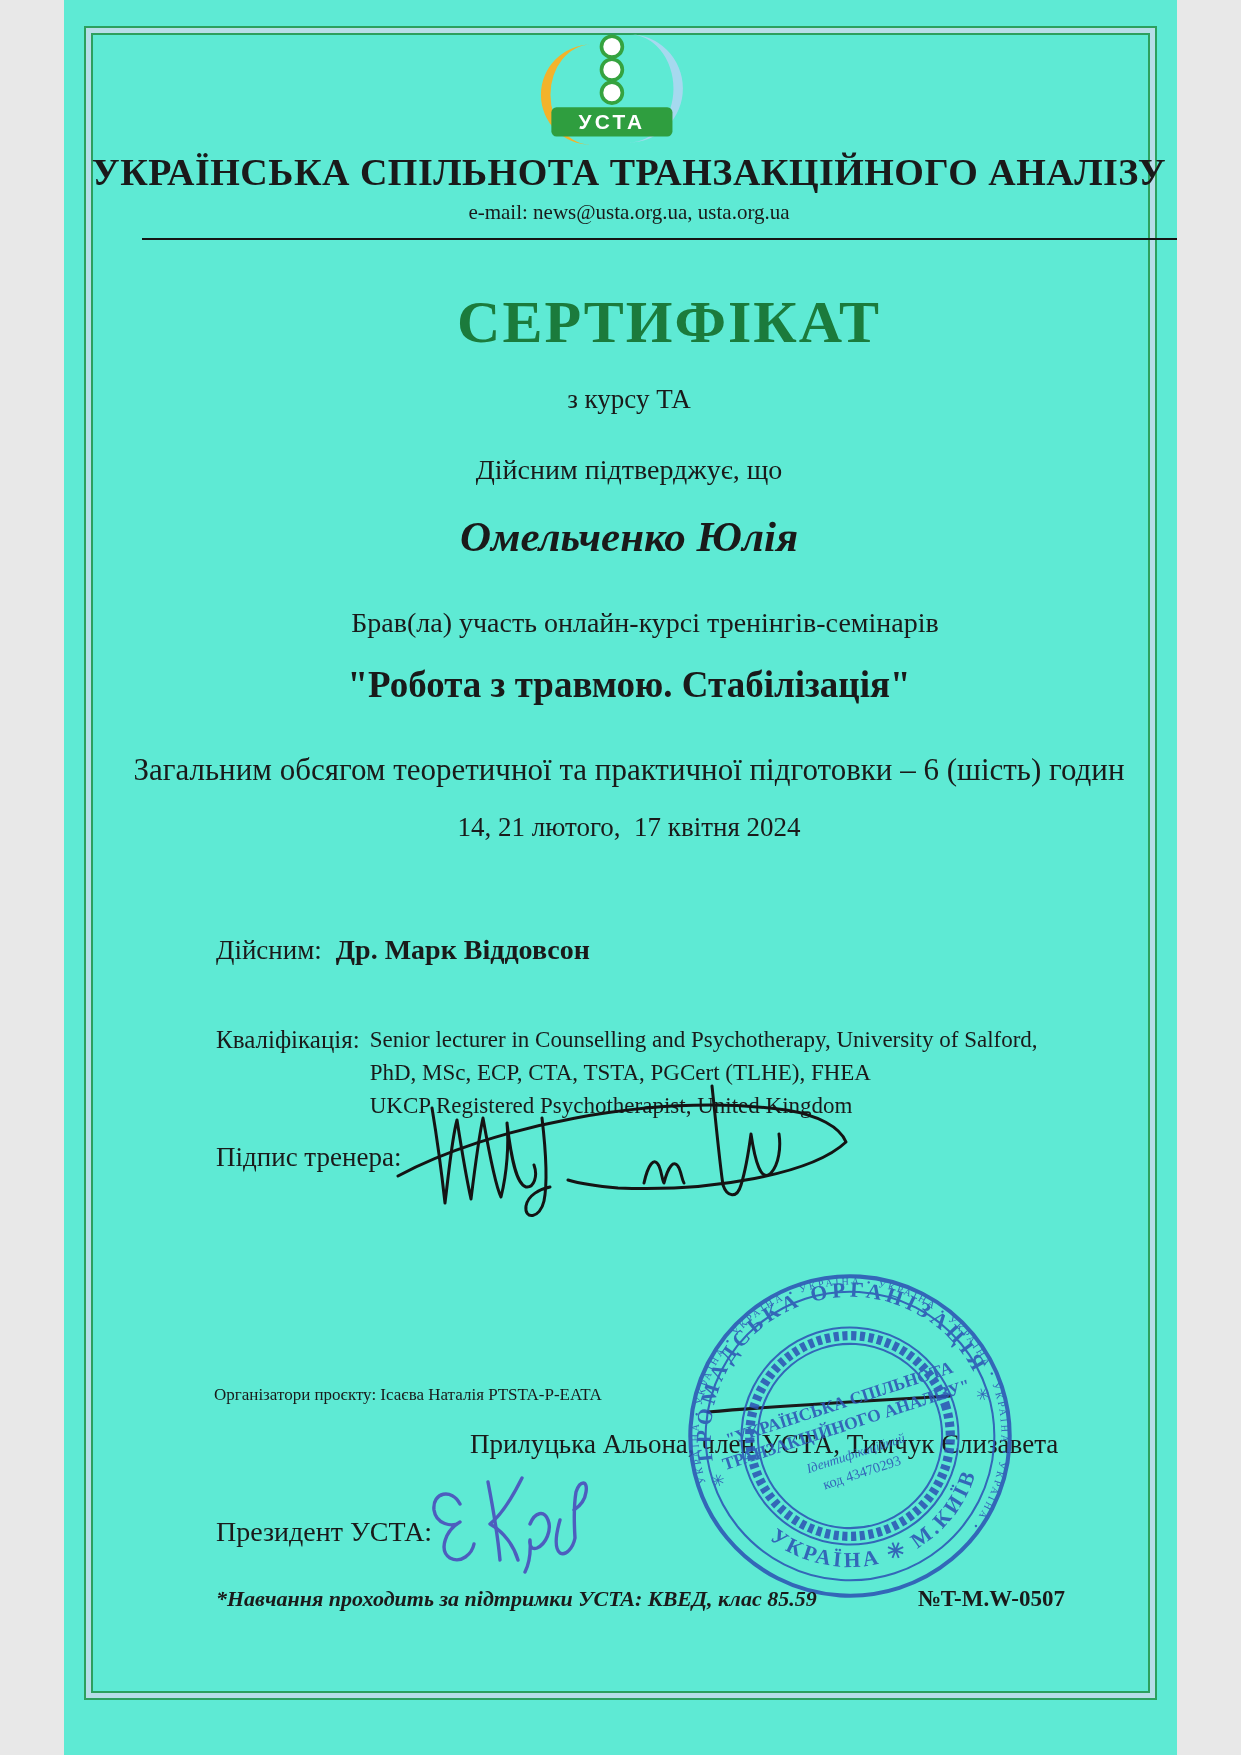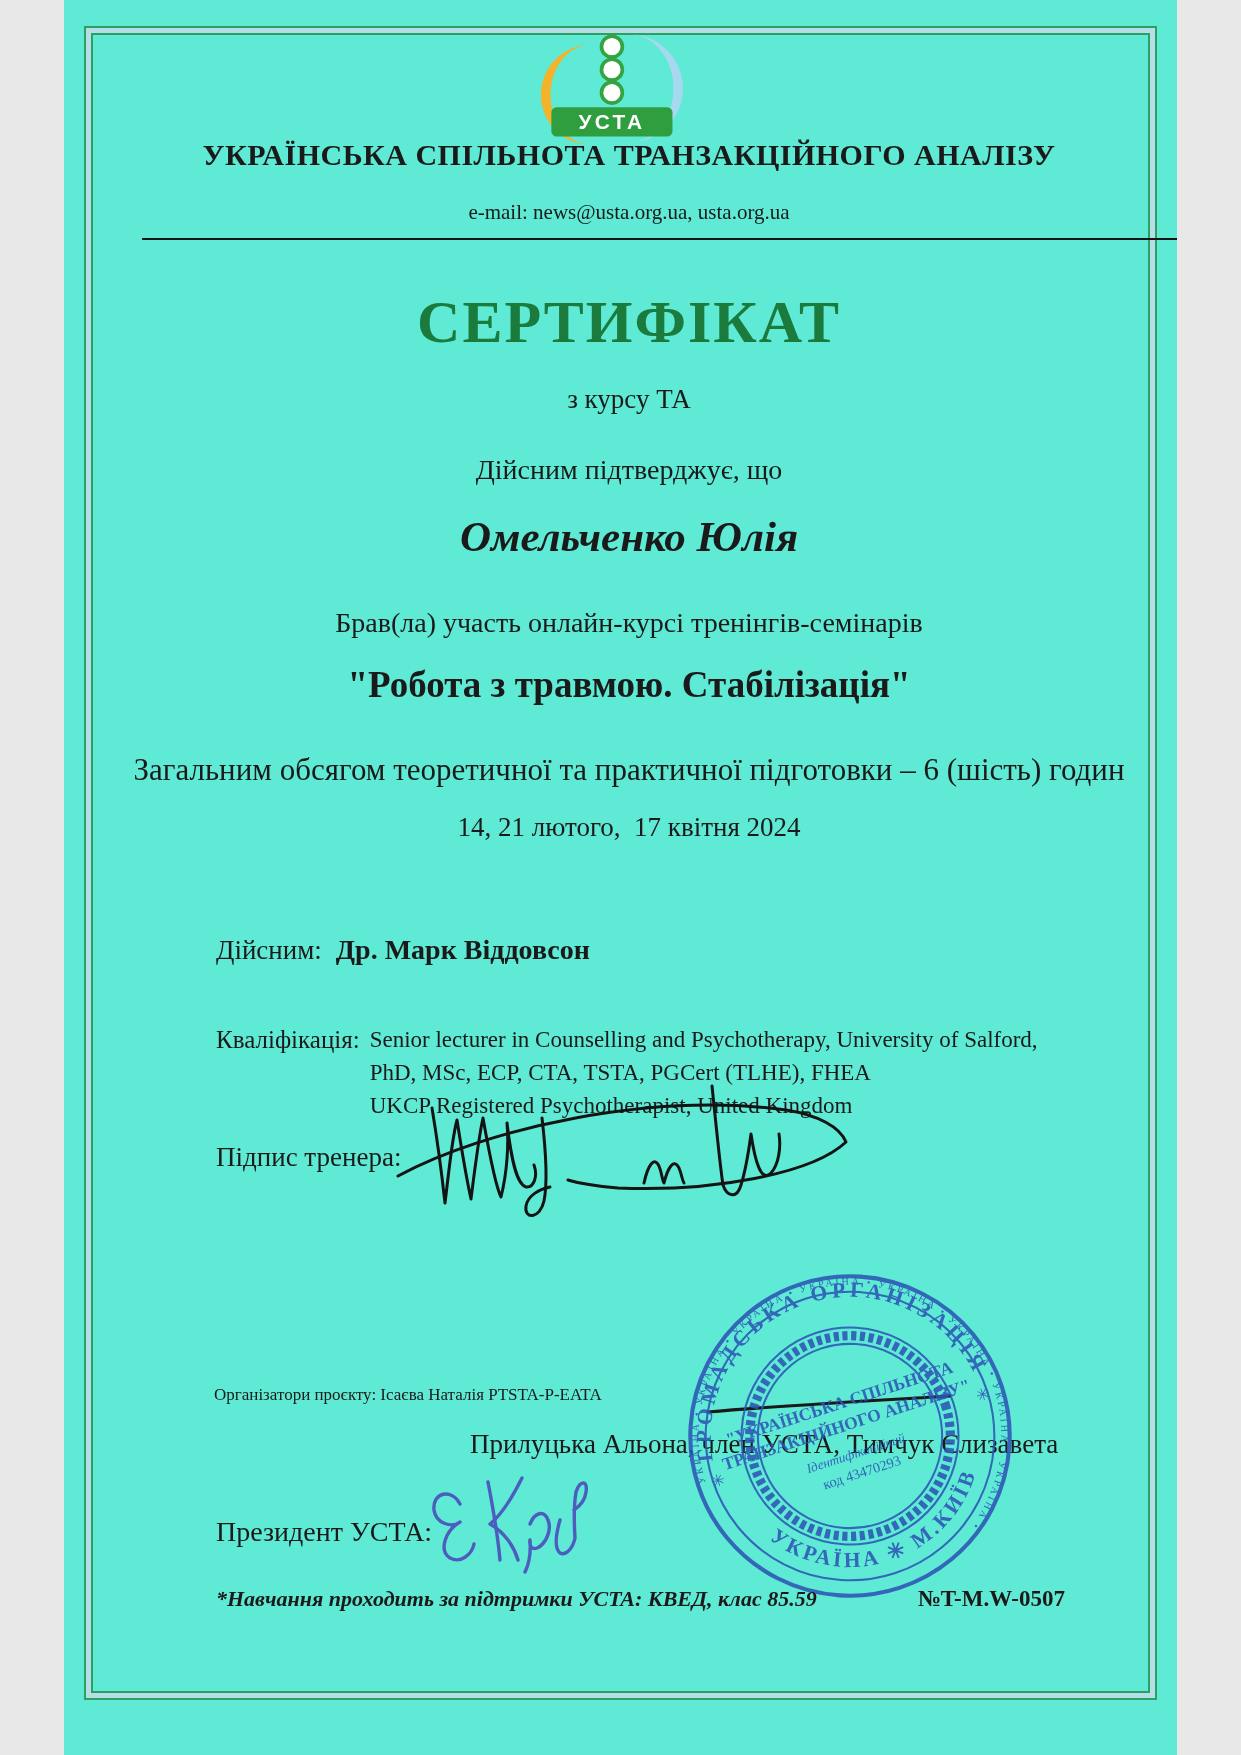--- a/index.html
+++ b/index.html
@@ -4,28 +4,28 @@
 <style>
   html,body{margin:0;padding:0;background:#e8e8e8;}
   .page{position:relative;width:1113px;height:1755px;margin:0 auto;background:#5eead4;
         font-family:"Liberation Serif",serif;color:#1a1a1a;overflow:hidden;}
   .frame{position:absolute;inset:26px 20px 55px 20px;border:2px solid #2ca05e;}
   .frame-mid{position:absolute;inset:0;border:5px solid #b7dde8;}
   .frame-in{position:absolute;inset:0;border:2px solid #2ca05e;}
   .c{position:absolute;left:0;width:1130px;text-align:center;white-space:nowrap;}
   .l{position:absolute;white-space:nowrap;}
   .logo{position:absolute;left:458px;top:30px;width:184px;height:119px;}
-  .org-name{top:138px;font-size:30px;font-weight:bold;letter-spacing:.5px;}
+  .org-name{top:150px;font-size:38px;font-weight:bold;letter-spacing:.5px;}
   .email{top:200px;font-size:21px;text-align:center;}
   .divider{position:absolute;left:78px;top:238px;width:1086px;height:2px;background:#151515;}
-  .cert-title{top:288px;font-size:60px;font-weight:bold;color:#1b7b3c;letter-spacing:2px;}
+  .cert-title{top:288px;font-size:60px;font-weight:bold;color:#1b7b3c;letter-spacing:2px;padding-left:40px;}
   .subtitle{top:384px;font-size:27px;}
   .confirms{top:454px;font-size:28px;}
   .recipient{top:512px;font-size:43px;font-weight:bold;font-style:italic;}
-  .participation{top:607px;font-size:28px;}
+  .participation{top:607px;font-size:28px;padding-left:16px;}
   .course{top:663px;font-size:37px;font-weight:bold;}
   .volume{top:752px;font-size:31px;}
   .dates{top:812px;font-size:27px;}
   .trainer-row{left:152px;top:934px;display:flex;gap:14px;align-items:baseline;}
   .trainer-label{font-size:27px;}
   .trainer-name{font-size:28px;font-weight:bold;}
   .qual-row{left:152px;top:1023px;display:flex;gap:10px;align-items:flex-start;white-space:nowrap;}
   .qual-label{font-size:25px;line-height:33px;}
   .qual-lines{font-size:23px;line-height:33px;}
   .sig-label{left:152px;top:1142px;font-size:27px;}

